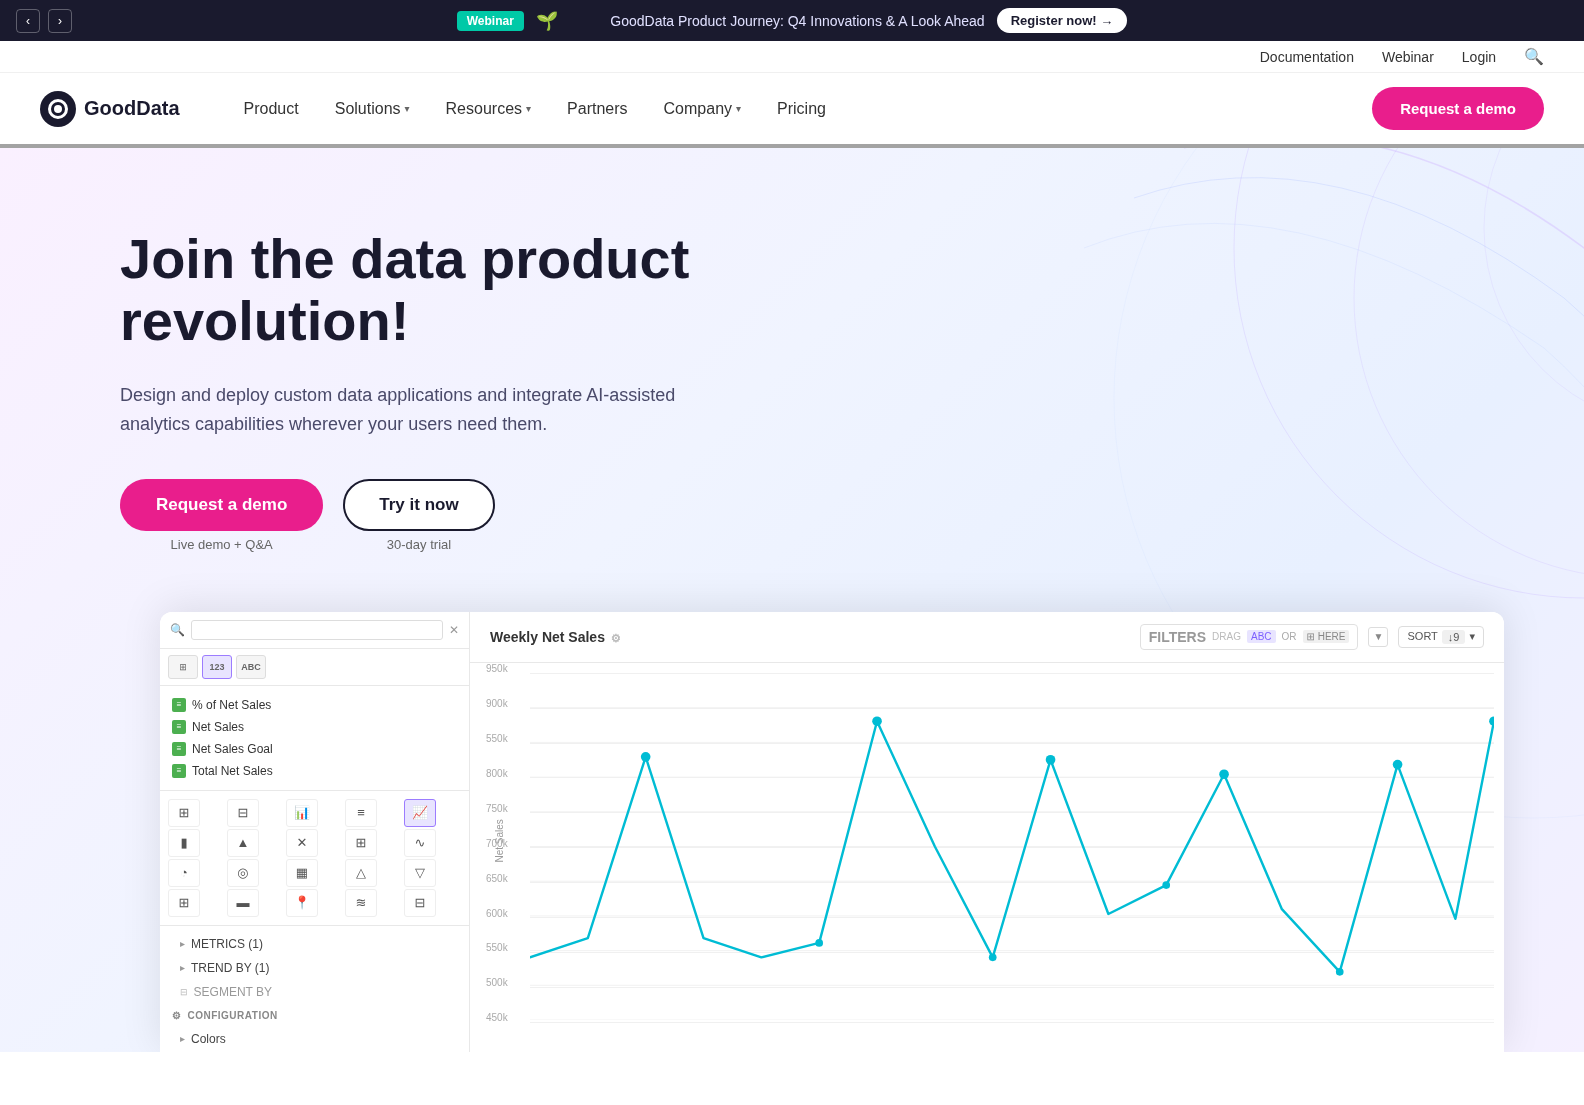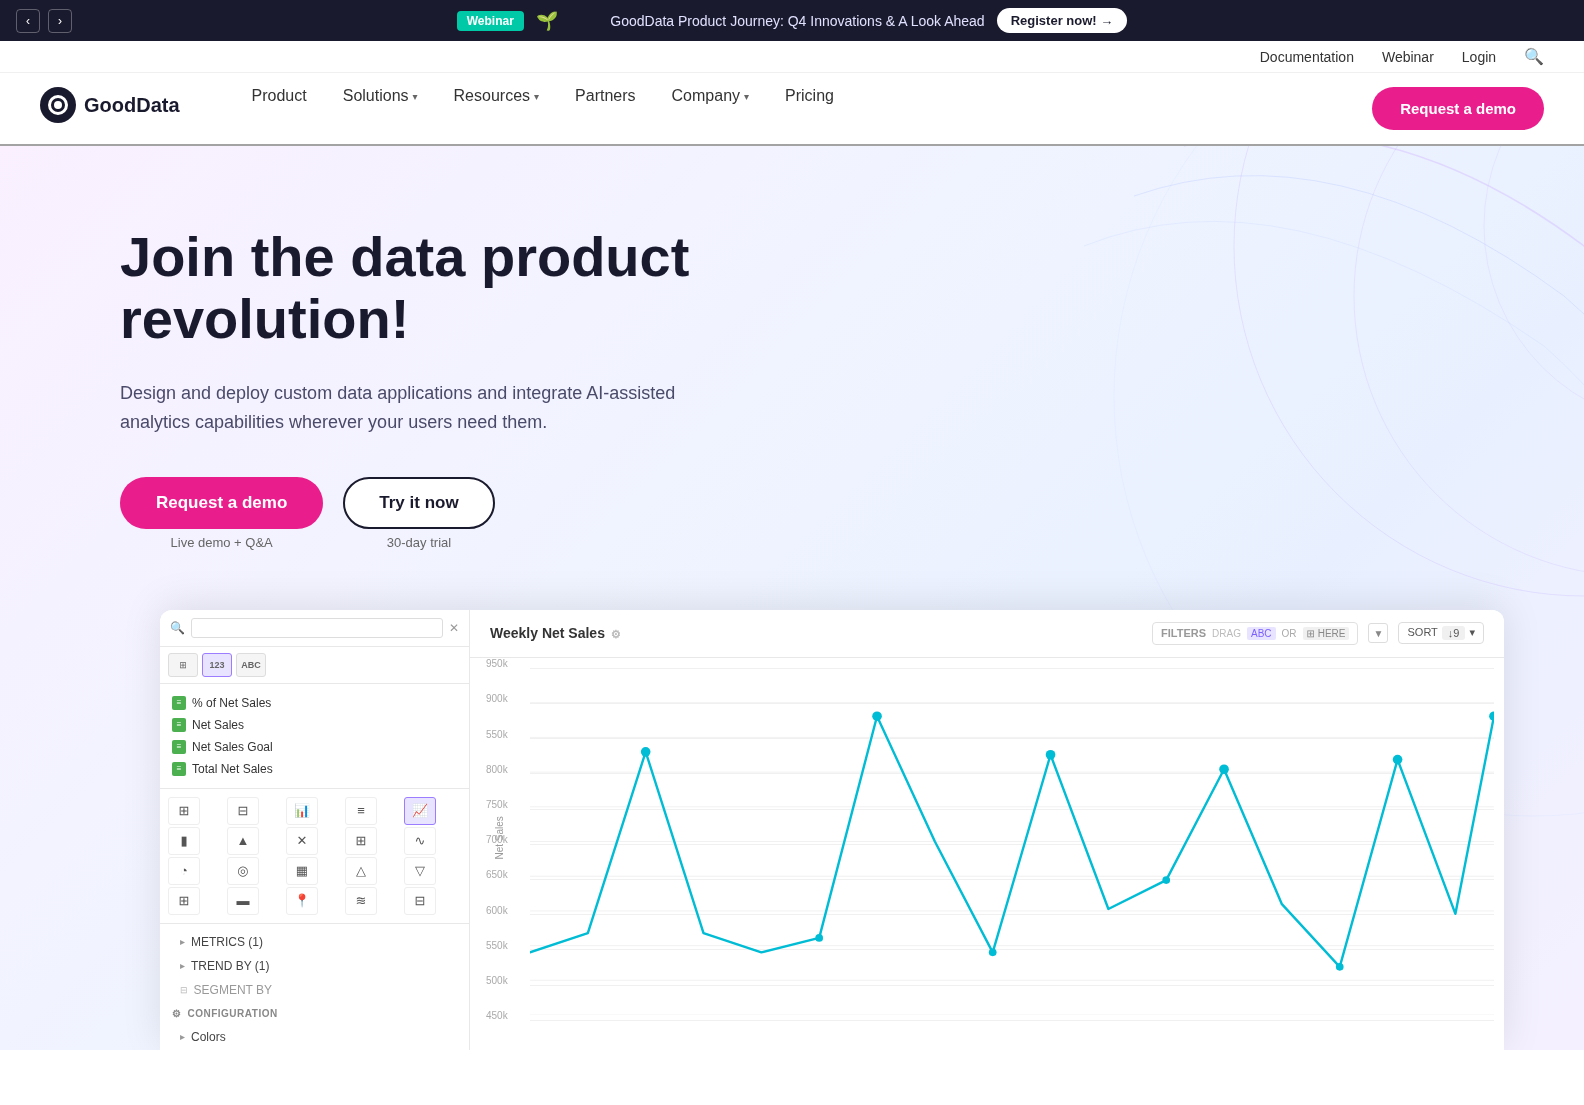--- a/index.html
+++ b/index.html
@@ -78,24 +78,24 @@
       background: none;
       border: none;
       cursor: pointer;
       font-size: 16px;
       color: #333;
     }
 
     
     .main-nav {
       display: flex;
-      align-items: flex-start;
+      align-items: center;
       padding: 14px 40px;
-      gap: 12px;
-      border-bottom: 2px solid #a3a3a3;
+      gap: 4px;
+      border-bottom: 4px solid #a3a3a3;
       position: relative;
     }
     .logo-area {
       display: flex;
       align-items: center;
       gap: 8px;
       margin-right: 60px;
     }
     .logo-circle {
       width: 36px;
@@ -672,21 +672,21 @@
 
     <div class="panel-right">
 
       <div class="chart-header">
         <div class="chart-title">
           <span>Weekly Net Sales</span>
           <span style="color:#bbb;font-size:11px;">⚙</span>
         </div>
         <div class="chart-toolbar">
           <div class="filter-bar">
-            <span style="font-weight:600;font-size:11px;color:#999;">FILTERS</span>
+            <span style="font-weight:600;font-size:14px;color:#999;">FILTERS</span>
             <span class="drag-label">DRAG</span>
             <span style="background:#e8e4ff;padding:1px 4px;border-radius:2px;font-size:10px;color:#7c5fff;">ABC</span>
             <span style="font-size:10px;color:#aaa;text-align:center;">OR</span>
             <span style="background:#f0f0f0;padding:1px 4px;border-radius:2px;font-size:10px;color:#888;">⊞ HERE</span>
           </div>
           <div class="filter-icon">▼</div>
           <div class="sort-control">
             <span>SORT</span>
             <span style="background:#f0f0f0;padding:1px 6px;border-radius:3px;">↓9</span>
             <span>▾</span>

